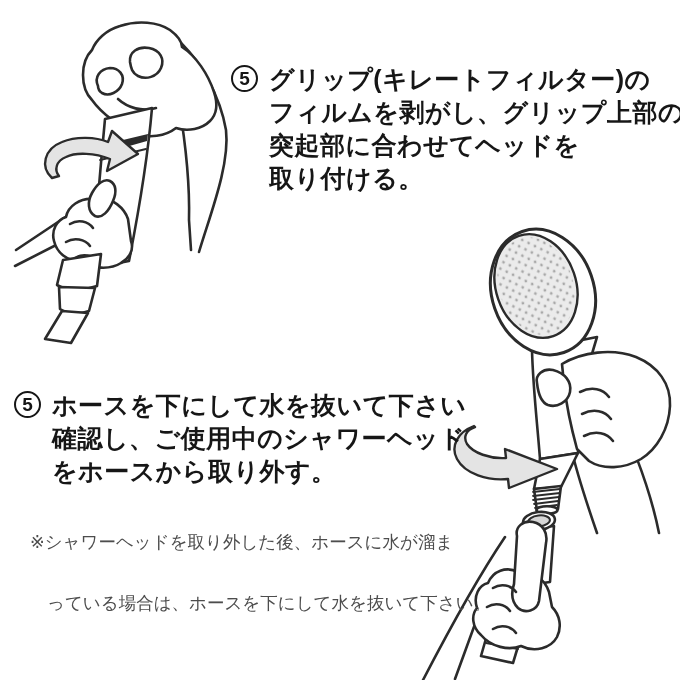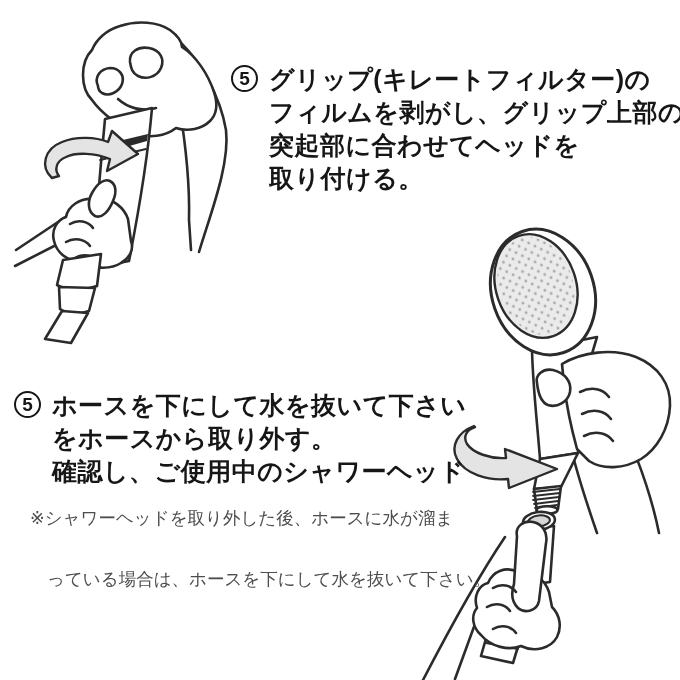--- a/index.html
+++ b/index.html
@@ -12,21 +12,21 @@
   .step-num{
     flex:0 0 auto;width:27px;height:27px;border:2.5px solid #161616;border-radius:50%;
     display:flex;align-items:center;justify-content:center;
     font-size:19px;font-weight:700;line-height:1;margin-top:2px;box-sizing:border-box;
   }
   .step-lines{margin-left:11px;font-size:25px;font-weight:700;line-height:33px;letter-spacing:0.5px;white-space:nowrap;}
   #step-attach{left:231px;top:63px;}
   #step-detach{left:14px;top:389px;}
   .note{position:absolute;color:#4d4d4d;font-size:17.5px;line-height:25.5px;white-space:nowrap;}
   .note .wrap{padding-left:17px;margin-top:35px;}
-  #note-drain{left:30px;top:506px;}
+  #note-drain{left:30px;top:530px;}
   #note-keep{left:30px;top:566px;}
   .ln{stroke:#2b2b2b;fill:none;stroke-width:2.6;stroke-linecap:round;stroke-linejoin:round;}
   .fl{stroke:#2b2b2b;fill:#ffffff;stroke-width:2.6;stroke-linejoin:round;}
   .fl3{stroke:#2b2b2b;fill:#ffffff;stroke-width:3;stroke-linejoin:round;}
   .arrow{fill:#e4e4e4;stroke:#2b2b2b;stroke-width:2.4;stroke-linejoin:round;}
   .thin{stroke:#2b2b2b;fill:none;stroke-width:1.8;stroke-linecap:round;}
 </style>
 </head>
 <body>
 
@@ -121,22 +121,22 @@
       <div>フィルムを剥がし、グリップ上部の</div>
       <div>突起部に合わせてヘッドを</div>
       <div>取り付ける。</div>
     </div>
   </div>
 
   <div class="step" id="step-detach">
     <div class="step-num">5</div>
     <div class="step-lines">
       <div>ホースを下にして水を抜いて下さい</div>
+      <div>確認し、ご使用中のシャワーヘッド</div>
       <div>をホースから取り外す。</div>
-      <div>確認し、ご使用中のシャワーヘッド</div>
     </div>
   </div>
 
   <div class="note" id="note-drain">
     <div><span>※</span><span>シャワーヘッドを取り外した後、ホースに水が溜ま</span></div>
     <div class="wrap">っている場合は、ホースを下にして水を抜いて下さい。</div>
   </div>
 
   <div class="note" id="note-keep">
   </div>

